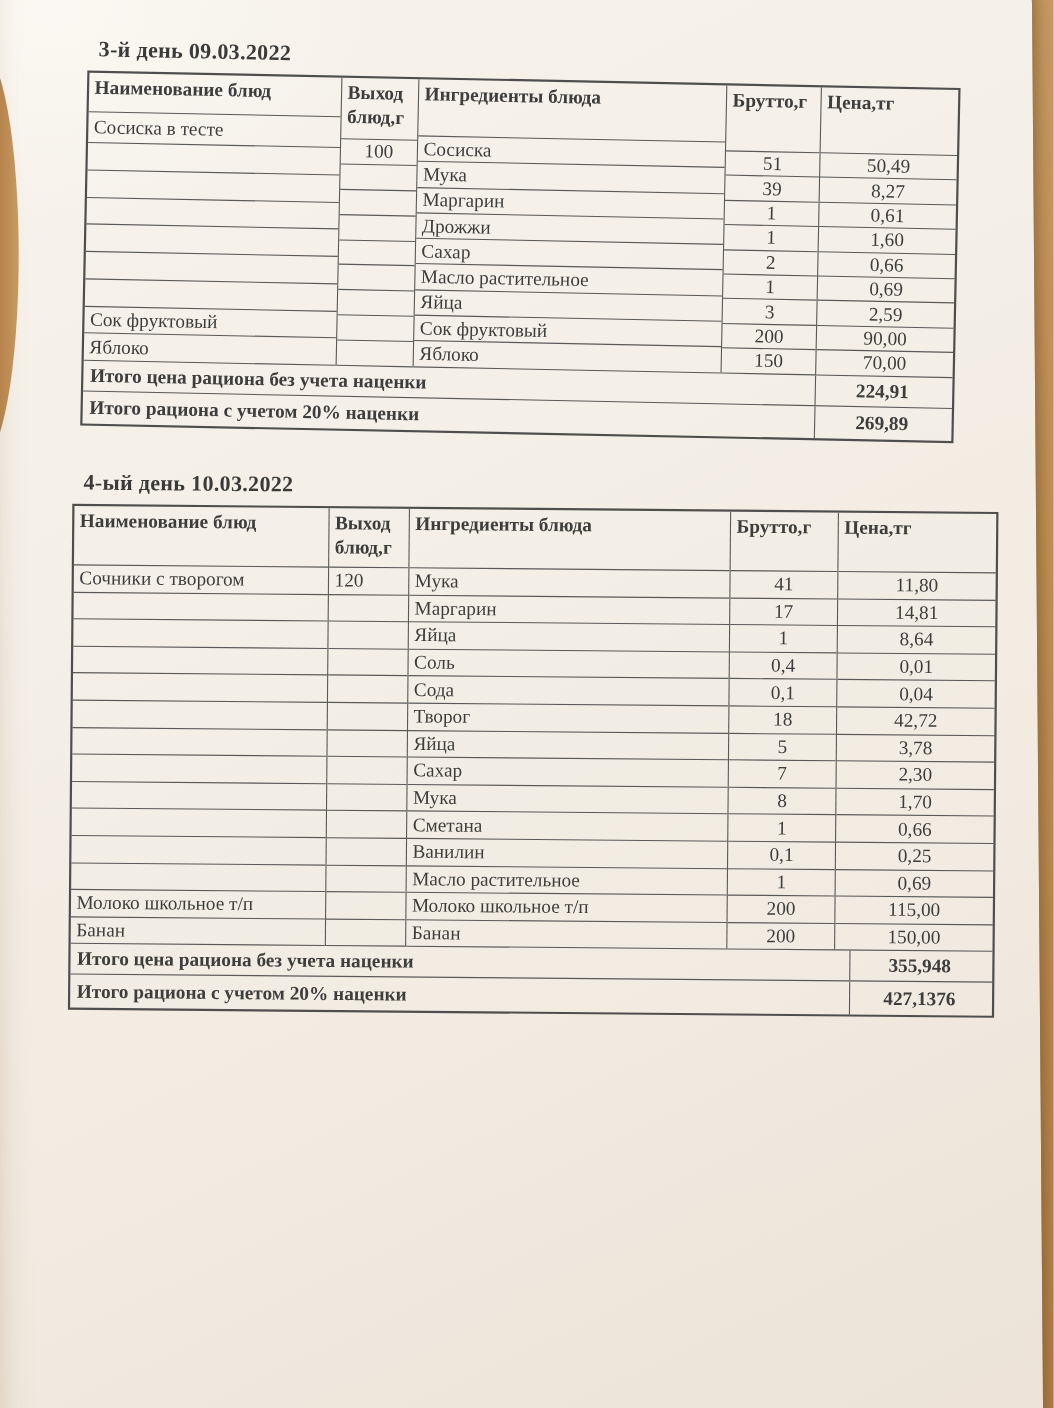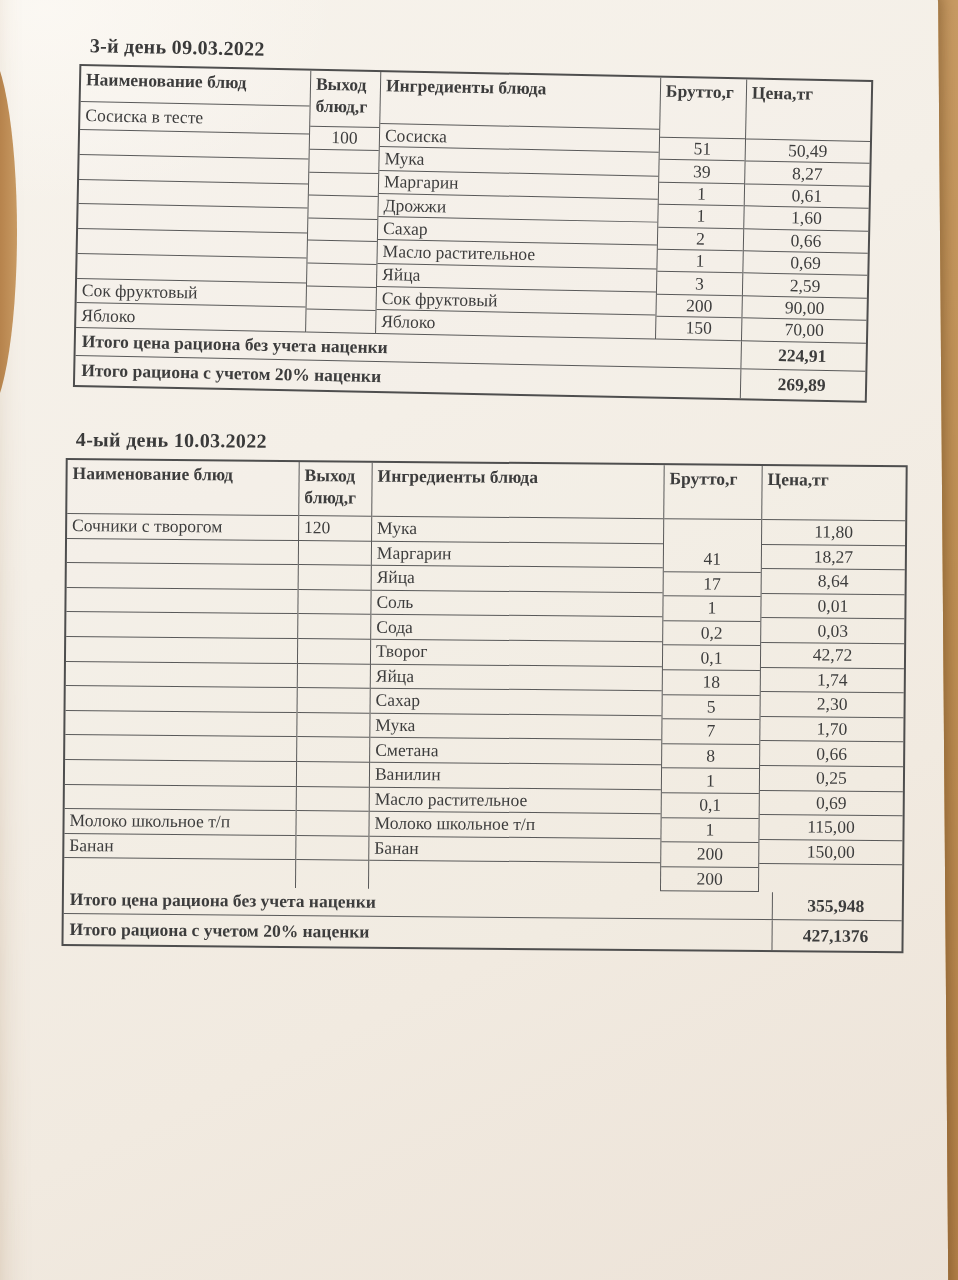--- a/index.html
+++ b/index.html
@@ -212,44 +212,44 @@
               <div class="cell al" style="height: 24.6px;">Сахар</div>
               <div class="cell al" style="height: 24.6px;">Мука</div>
               <div class="cell al" style="height: 24.6px;">Сметана</div>
               <div class="cell al" style="height: 24.6px;">Ванилин</div>
               <div class="cell al" style="height: 24.6px;">Масло растительное</div>
               <div class="cell al" style="height: 24.6px;">Молоко школьное т/п</div>
               <div class="cell al" style="height: 24.6px;">Банан</div>
             </div>
             <div class="tcol colline" style="width: 98px;">
               <div class="cell hcell" style="height: 54px;">Брутто,г</div>
-              <div class="cell ac" style="height: 24.6px; margin-top: 28px;">41</div>
+              <div class="cell ac" style="height: 24.6px;">41</div>
               <div class="cell ac" style="height: 24.6px; font-family: Liberation Serif, serif;">17</div>
               <div class="cell ac" style="height: 24.6px;">1</div>
-              <div class="cell ac" style="height: 24.6px;">0,2</div>
+              <div class="cell ac" style="height: 24.6px;">0,4</div>
               <div class="cell ac" style="height: 24.6px;">0,1</div>
               <div class="cell ac" style="height: 24.6px;">18</div>
               <div class="cell ac" style="height: 24.6px;">5</div>
               <div class="cell ac" style="height: 24.6px;">7</div>
               <div class="cell ac" style="height: 24.6px;">8</div>
               <div class="cell ac" style="height: 24.6px;">1</div>
               <div class="cell ac" style="height: 24.6px;">0,1</div>
               <div class="cell ac" style="height: 24.6px;">1</div>
               <div class="cell ac" style="height: 24.6px;">200</div>
               <div class="cell ac" style="height: 24.6px;">200</div>
             </div>
             <div class="tcol" style="width: 143px;">
               <div class="cell hcell" style="height: 54px;">Цена,тг</div>
               <div class="cell ac" style="height: 24.6px;">11,80</div>
-              <div class="cell ac" style="height: 24.6px;">18,27</div>
+              <div class="cell ac" style="height: 24.6px;">14,81</div>
               <div class="cell ac" style="height: 24.6px;">8,64</div>
               <div class="cell ac" style="height: 24.6px;">0,01</div>
-              <div class="cell ac" style="height: 24.6px;">0,03</div>
+              <div class="cell ac" style="height: 24.6px;">0,04</div>
               <div class="cell ac" style="height: 24.6px;">42,72</div>
-              <div class="cell ac" style="height: 24.6px;">1,74</div>
+              <div class="cell ac" style="height: 24.6px;">3,78</div>
               <div class="cell ac" style="height: 24.6px;">2,30</div>
               <div class="cell ac" style="height: 24.6px;">1,70</div>
               <div class="cell ac" style="height: 24.6px;">0,66</div>
               <div class="cell ac" style="height: 24.6px;">0,25</div>
               <div class="cell ac" style="height: 24.6px;">0,69</div>
               <div class="cell ac" style="height: 24.6px;">115,00</div>
               <div class="cell ac" style="height: 24.6px;">150,00</div>
             </div>
           </div>
           <div class="trow" style="height: 28px;">

